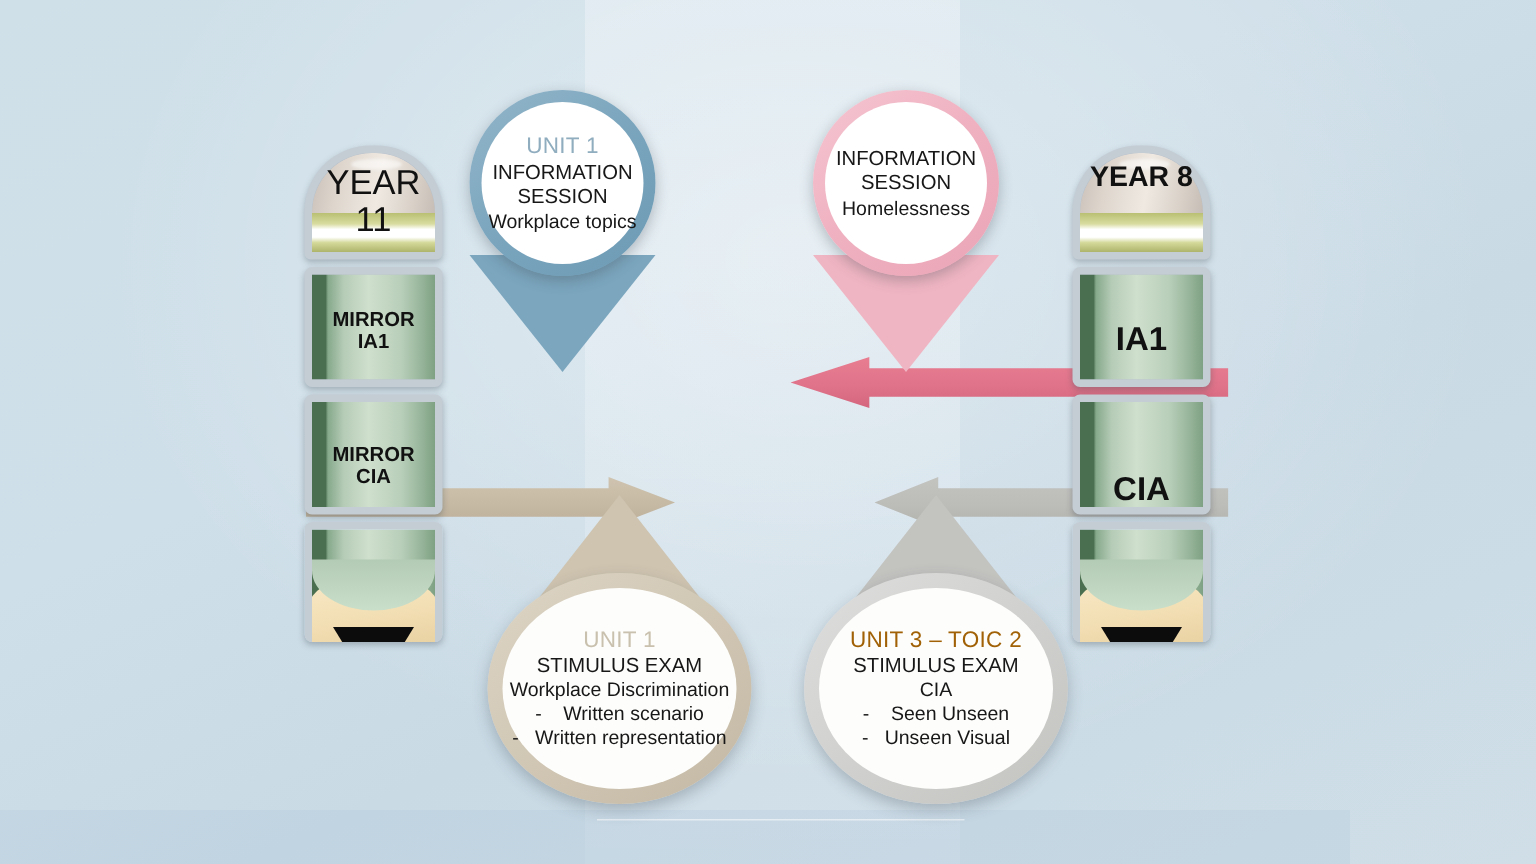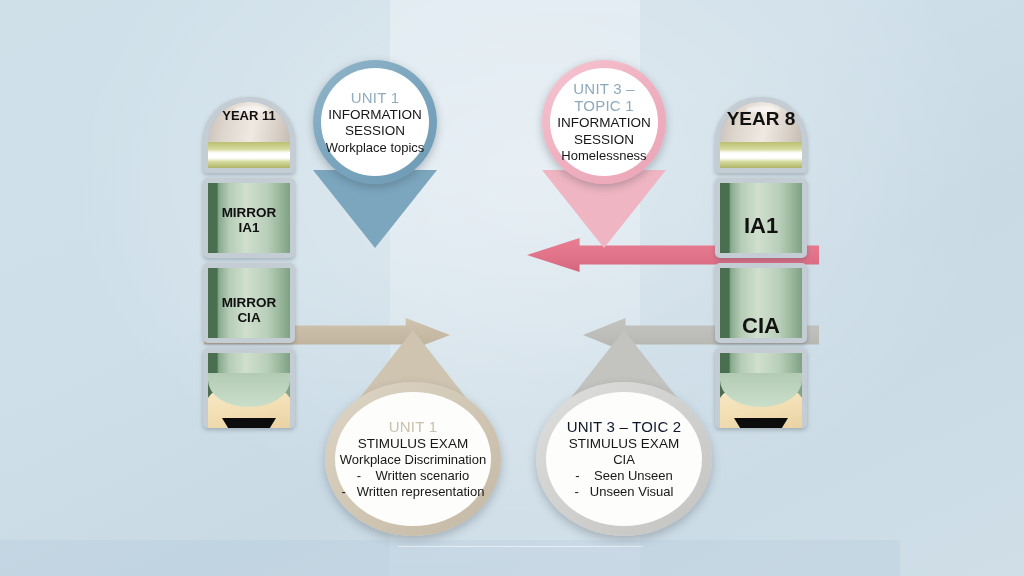--- a/index.html
+++ b/index.html
@@ -150,21 +150,21 @@
   }
   .drop-tan .drop-circle{background:linear-gradient(140deg,#ddd5c6 0%,#cfc5b2 55%,#c3b8a4 100%);}
   .drop-tan .drop-point{border-bottom:74px solid #cfc4b0;border-top:0;}
   .drop-gray .drop-circle{background:linear-gradient(140deg,#dedede 0%,#cfcfcd 55%,#c3c3c0 100%);}
   .drop-gray .drop-point{border-bottom:74px solid #c3c3c0;border-top:0;}
 
   .hl{font-size:15px;letter-spacing:.2px;margin-bottom:1px;}
   .hl-blue{color:#8fadbe;}
   .hl-pink{color:#8fa9bd;}
   .hl-tan{color:#c9c0ae;}
-  .hl-gray{color:#0f172a;text-align:center;}
+  .hl-gray{color:#a16207;text-align:center;}
   .l2{font-size:13.5px;color:#171717;line-height:1.22;}
   .l3{font-size:13px;color:#171717;line-height:1.22;}
   .bul{font-size:13px;color:#171717;line-height:1.25;white-space:pre;}
 </style>
 </head>
 <body>
 
 <div id="stage">
 
   <div class="bg-band"></div>
@@ -178,21 +178,21 @@
   <div class="arrow arrow-right a-tan" style="left:204px;top:318px;width:246px;"></div>
   <div class="arrow arrow-left a-gray" style="left:583px;top:318px;width:236px;"></div>
 
   <div class="pencil" style="left:203px;top:97px;">
 
     <div class="pencil-seg seg-eraser">
       <div class="eraser-body"></div>
       <div class="eraser-gloss"></div>
       <div class="ferrule"></div>
     </div>
-    <div class="pencil-txt" style="top:12px;font-size:13px;font-weight:bold;">YEAR 11</div>
+    <div class="pencil-txt" style="top:12px;font-size:23px;font-weight:normal;">YEAR 11</div>
 
     <div class="pencil-seg seg-body" style="margin-top:5px;">
       <div class="body-fill"></div>
     </div>
     <div class="pencil-txt" style="top:109px;font-size:13.5px;font-weight:bold;">
       <div>MIRROR</div>
       <div>IA1</div>
     </div>
 
     <div class="pencil-seg seg-body" style="margin-top:5px;">
@@ -246,21 +246,20 @@
         <div class="l2">INFORMATION SESSION</div>
         <div class="l3">Workplace topics</div>
       </div>
     </div>
   </div>
 
   <div class="pin pin-pink" style="left:542px;top:60px;width:124px;height:200px;">
     <div class="pin-point" style="top:110px;"></div>
     <div class="pin-circle" style="left:0;top:0;width:124px;height:124px;">
       <div class="pin-inner" style="width:108px;height:108px;">
-        <div class="hl hl-pink">UNIT 3 – TOPIC 1</div>
         <div class="l2">INFORMATION SESSION</div>
         <div class="l3">Homelessness</div>
       </div>
     </div>
   </div>
 
   <div class="drop drop-tan" style="left:325px;top:320px;width:176px;height:216px;">
     <div class="drop-point" style="top:10px;"></div>
     <div class="drop-circle" style="left:0;top:62px;width:176px;height:154px;">
       <div class="drop-inner" style="width:156px;height:134px;">

